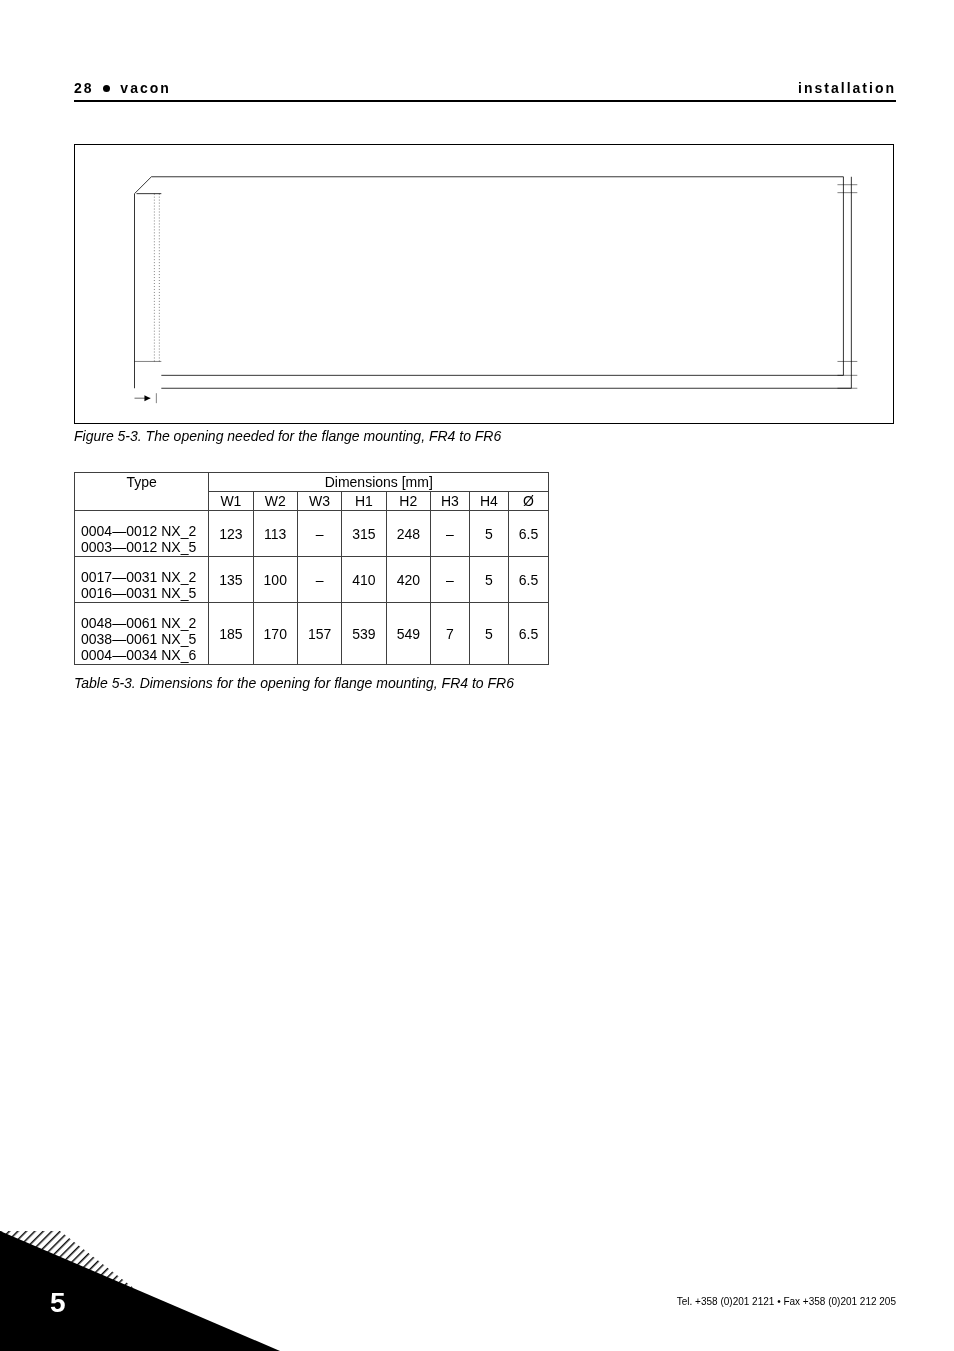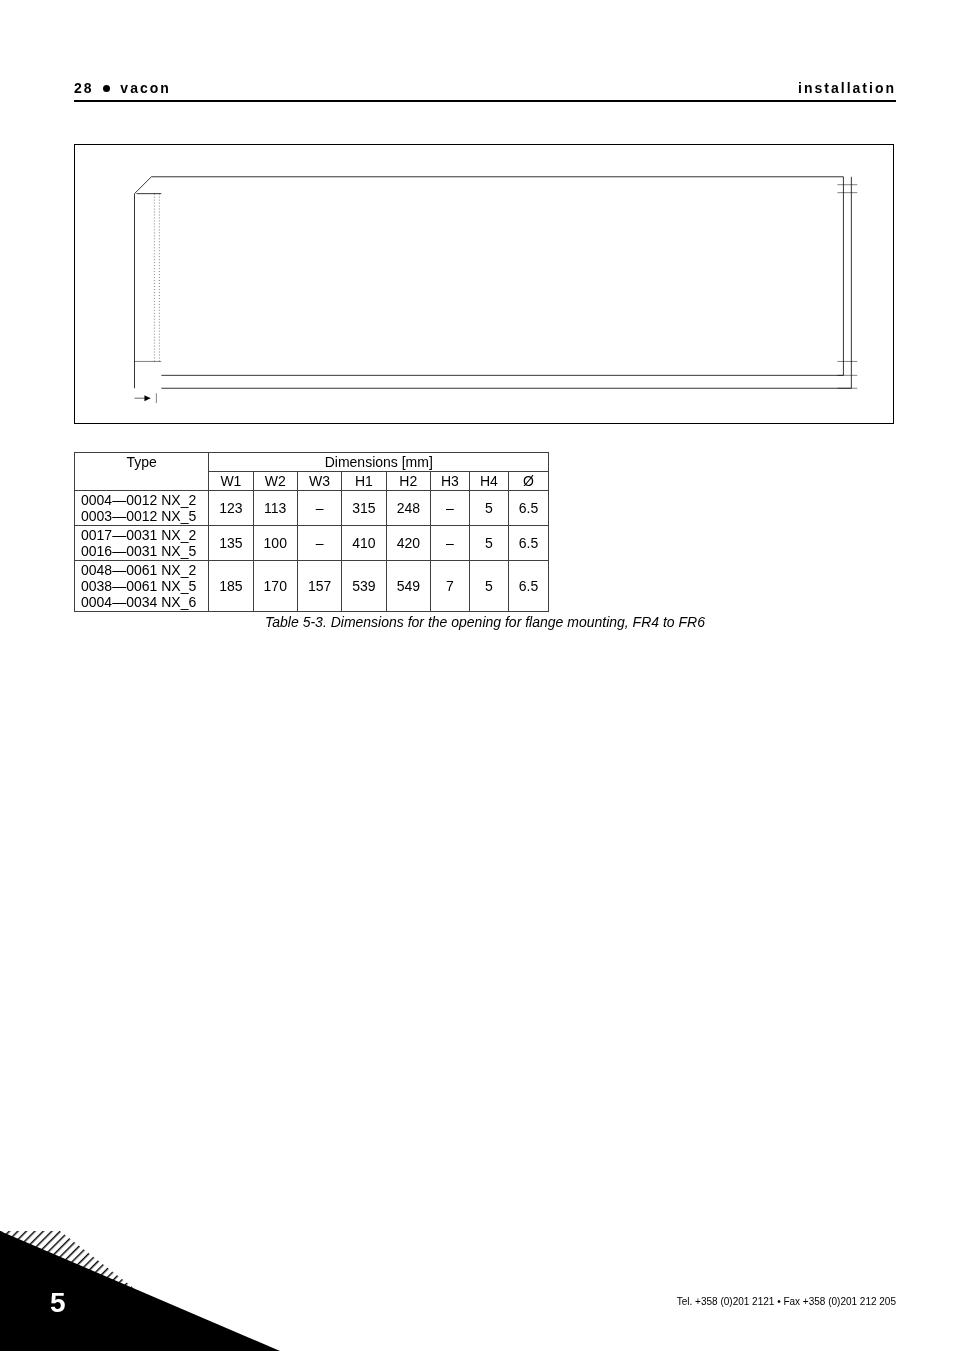--- a/index.html
+++ b/index.html
@@ -8,22 +8,22 @@
   .header-row { display: flex; justify-content: space-between; align-items: baseline; font-size: 14px; letter-spacing: 2px; font-weight: bold; }
   .hdr-left { font-family: Arial, sans-serif; }
   .hdr-right { font-family: Arial, sans-serif; }
   .bullet { display: inline-block; width: 7px; height: 7px; background: #000; border-radius: 50%; vertical-align: middle; margin: 0 4px 2px 4px; }
   .hr { border-top: 2px solid #000; margin-top: 4px; }
   .figure-frame { margin-top: 42px; border: 1px solid #000; width: 820px; height: 280px; background: #fff; position: relative; }
   .figure-svg { width: 100%; height: 100%; }
   .fig-caption { font-style: italic; font-size: 14px; margin-top: 4px; }
   .data-table { margin-top: 28px; border-collapse: collapse; font-size: 14px; }
   .data-table th, .data-table td { border: 1px solid #404040; padding: 1px 10px 1px 10px; text-align: center; font-weight: normal; vertical-align: middle; }
-  .data-table td.type-cell { text-align: right; padding: 1px 12px 1px 6px; }
-  .table-caption { font-style: italic; font-size: 14px; margin-top: 2px; text-align: center; }
+  .data-table td.type-cell { text-align: right; padding: 12px 12px 1px 6px; }
+  .table-caption { font-style: italic; font-size: 14px; margin-top: 10px; }
   .footer-svg { position: absolute; left: 0; bottom: 0; width: 280px; height: 120px; }
   .footer-num { position: absolute; left: 50px; bottom: 32px; color: #fff; font-size: 28px; font-weight: bold; }
   .footer-right { position: absolute; right: 58px; bottom: 44px; font-size: 10px; }
 </style>
 </head>
 <body>
 
 <div class="page">
   <div class="header-row">
     <div class="hdr-left">
@@ -60,20 +60,21 @@
       <line x1="766" y1="48" x2="786" y2="48" stroke="#000" stroke-width="0.5"></line>
       <line x1="766" y1="218" x2="786" y2="218" stroke="#000" stroke-width="0.5"></line>
       <line x1="766" y1="232" x2="786" y2="232" stroke="#000" stroke-width="0.5"></line>
       <line x1="766" y1="245" x2="786" y2="245" stroke="#000" stroke-width="0.5"></line>
 
       <line x1="58" y1="255" x2="74" y2="255" stroke="#000" stroke-width="0.6"></line>
       <polygon points="74,255 68,252 68,258" fill="#000"></polygon>
       <line x1="80" y1="260" x2="80" y2="250" stroke="#000" stroke-width="0.5"></line>
     </svg>
   </div>
+  <div class="fig-caption">Figure 5-3. The opening needed for the flange mounting, FR4 to FR6</div>
 
   <table class="data-table">
     <tbody>
         <tr>
       <th rowspan="2" class="type-cell" style="vertical-align:top;">Type</th>
       <th colspan="8">Dimensions [mm]</th>
     </tr>
     <tr>
       <th>W1</th>
       <th>W2</th>

